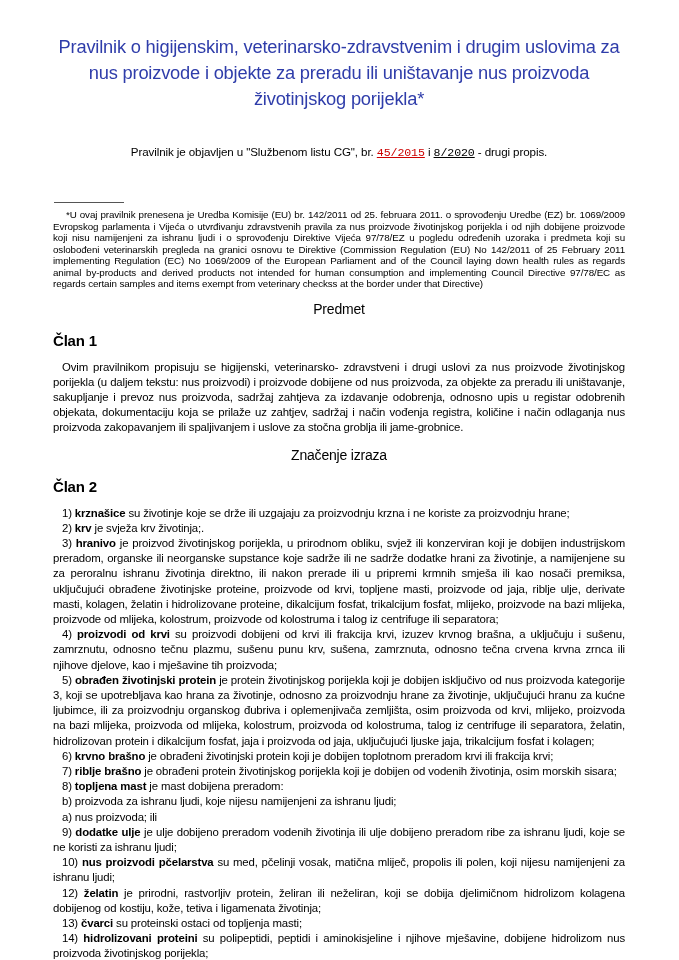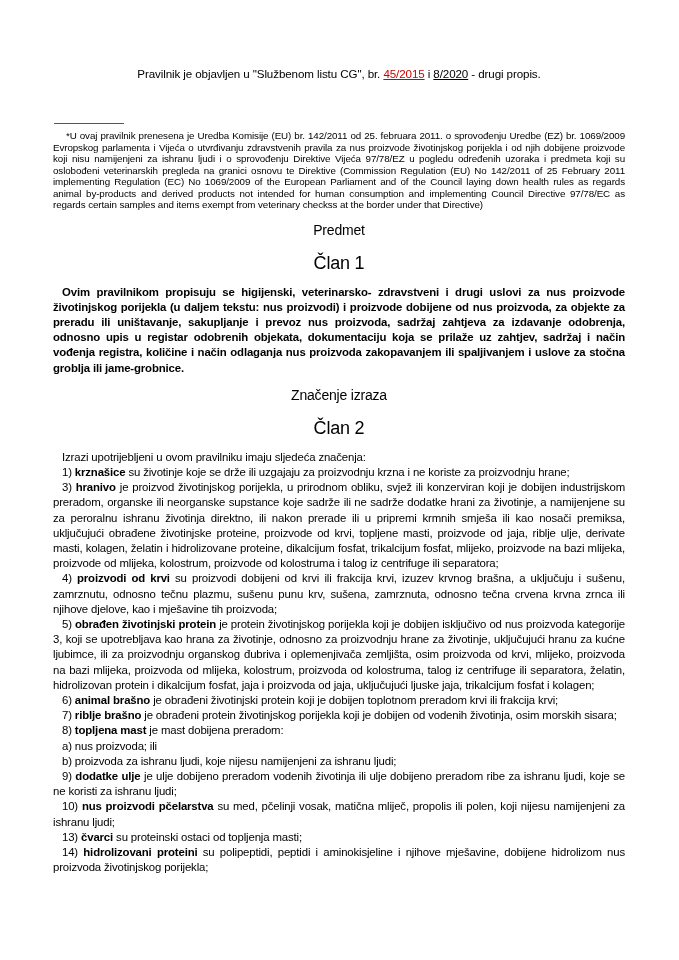--- a/index.html
+++ b/index.html
@@ -22,21 +22,21 @@
     letter-spacing: -0.2px;
     margin: 0;
   }
 
   .pub-line {
     margin-top: 33px;
     text-align: center;
     font-size: 11.6px;
     letter-spacing: -0.1px;
   }
-  .pub-line a { cursor: pointer; }
+  .pub-line a { cursor: pointer; font-family: Liberation Mono, monospace; }
   .gazette-link-red { color: #cc0000; text-decoration: underline; }
   .gazette-link-dark { color: #000000; text-decoration: underline; }
 
   .footnote-sep {
     width: 70px;
     border-top: 1px solid #555;
     margin: 43px 0 6px 1px;
   }
   .footnote {
     font-size: 9.8px;
@@ -48,88 +48,90 @@
   }
 
   .h-section {
     text-align: center;
     font-weight: normal;
     font-size: 14px;
     letter-spacing: -0.2px;
     margin: 11px 0 0 0;
   }
   .h-article {
-    text-align: center;
-    font-weight: normal;
-    font-size: 18px;
+    text-align: left;
+    font-weight: bold;
+    font-size: 15px;
     letter-spacing: -0.2px;
     margin: 15px 0 0 0;
   }
 
   .body-text {
     font-size: 11.4px;
     line-height: 15.2px;
     text-align: justify;
     letter-spacing: -0.15px;
   }
-  .article-par { margin: 11px 0 0 0; text-indent: 9px; font-weight: bold; }
+  .article-par { margin: 11px 0 0 0; text-indent: 9px; }
 
   .defs-block { margin: 11px 0 0 0; }
   .defs-block p { margin: 0; text-indent: 9px; }
   .def-term { font-weight: bold; }
 </style>
 </head>
 <body>
 
 <div class="page">
 
+  <h1 class="doc-title">Pravilnik o higijenskim, veterinarsko-zdravstvenim i drugim uslovima za nus proizvode i objekte za preradu ili uništavanje nus proizvoda životinjskog porijekla*</h1>
 
   <div class="pub-line">
     <span>Pravilnik je objavljen u "Službenom listu CG", br. </span><a class="gazette-link-red">45/2015</a><span> i </span><a class="gazette-link-dark">8/2020</a><span> - drugi propis.</span>
   </div>
 
   <div class="footnote-sep"></div>
 
   <p class="footnote">*U ovaj pravilnik prenesena je Uredba Komisije (EU) br. 142/2011 od 25. februara 2011. o sprovođenju Uredbe (EZ) br. 1069/2009 Evropskog parlamenta i Vijeća o utvrđivanju zdravstvenih pravila za nus proizvode životinjskog porijekla i od njih dobijene proizvode koji nisu namijenjeni za ishranu ljudi i o sprovođenju Direktive Vijeća 97/78/EZ u pogledu određenih uzoraka i predmeta koji su oslobođeni veterinarskih pregleda na granici osnovu te Direktive (Commission Regulation (EU) No 142/2011 of 25 February 2011 implementing Regulation (EC) No 1069/2009 of the European Parliament and of the Council laying down health rules as regards animal by-products and derived products not intended for human consumption and implementing Council Directive 97/78/EC as regards certain samples and items exempt from veterinary checkss at the border under that Directive)</p>
 
   <h2 class="h-section">Predmet</h2>
   <h3 class="h-article">Član 1</h3>
 
   <p class="body-text article-par">Ovim pravilnikom propisuju se higijenski, veterinarsko- zdravstveni i drugi uslovi za nus proizvode životinjskog porijekla (u daljem tekstu: nus proizvodi) i proizvode dobijene od nus proizvoda, za objekte za preradu ili uništavanje, sakupljanje i prevoz nus proizvoda, sadržaj zahtjeva za izdavanje odobrenja, odnosno upis u registar odobrenih objekata, dokumentaciju koja se prilaže uz zahtjev, sadržaj i način vođenja registra, količine i način odlaganja nus proizvoda zakopavanjem ili spaljivanjem i uslove za stočna groblja ili jame-grobnice.</p>
 
   <h2 class="h-section">Značenje izraza</h2>
   <h3 class="h-article">Član 2</h3>
 
   <div class="body-text defs-block">
-    <p>Izrazi upotrijebljeni u ovom pravilniku imaju sljedeća značenja:</p>
     <div>
   <p><span>1) </span><span class="def-term">krznašice</span><span> su životinje koje se drže ili uzgajaju za proizvodnju krzna i ne koriste za proizvodnju hrane;</span></p>
 
+  <p><span>2) </span><span class="def-term">krv</span><span> je svježa krv životinja;.</span></p>
 
   <p><span>3) </span><span class="def-term">hranivo</span><span> je proizvod životinjskog porijekla, u prirodnom obliku, svjež ili konzerviran koji je dobijen industrijskom preradom, organske ili neorganske supstance koje sadrže ili ne sadrže dodatke hrani za životinje, a namijenjene su za peroralnu ishranu životinja direktno, ili nakon prerade ili u pripremi krmnih smješa ili kao nosači premiksa, uključujući obrađene životinjske proteine, proizvode od krvi, topljene masti, proizvode od jaja, riblje ulje, derivate masti, kolagen, želatin i hidrolizovane proteine, dikalcijum fosfat, trikalcijum fosfat, mlijeko, proizvode na bazi mlijeka, proizvode od mlijeka, kolostrum, proizvode od kolostruma i talog iz centrifuge ili separatora;</span></p>
 
   <p><span>4) </span><span class="def-term">proizvodi od krvi</span><span> su proizvodi dobijeni od krvi ili frakcija krvi, izuzev krvnog brašna, a uključuju i sušenu, zamrznutu, odnosno tečnu plazmu, sušenu punu krv, sušena, zamrznuta, odnosno tečna crvena krvna zrnca ili njihove djelove, kao i mješavine tih proizvoda;</span></p>
 
   <p><span>5) </span><span class="def-term">obrađen životinjski protein</span><span> je protein životinjskog porijekla koji je dobijen isključivo od nus proizvoda kategorije 3, koji se upotrebljava kao hrana za životinje, odnosno za proizvodnju hrane za životinje, uključujući hranu za kućne ljubimce, ili za proizvodnju organskog đubriva i oplemenjivača zemljišta, osim proizvoda od krvi, mlijeko, proizvoda na bazi mlijeka, proizvoda od mlijeka, kolostrum, proizvoda od kolostruma, talog iz centrifuge ili separatora, želatin, hidrolizovan protein i dikalcijum fosfat, jaja i proizvoda od jaja, uključujući ljuske jaja, trikalcijum fosfat i kolagen;</span></p>
 
-  <p><span>6) </span><span class="def-term">animal brašno</span><span> je obrađeni životinjski protein koji je dobijen toplotnom preradom krvi ili frakcija krvi;</span></p>
+  <p><span>6) </span><span class="def-term">krvno brašno</span><span> je obrađeni životinjski protein koji je dobijen toplotnom preradom krvi ili frakcija krvi;</span></p>
 
   <p><span>7) </span><span class="def-term">riblje brašno</span><span> je obrađeni protein životinjskog porijekla koji je dobijen od vodenih životinja, osim morskih sisara;</span></p>
 
   <p><span>8) </span><span class="def-term">topljena mast</span><span> je mast dobijena preradom:</span></p>
 
+  <p><span>b) </span><span>proizvoda za ishranu ljudi, koje nijesu namijenjeni za ishranu ljudi;</span></p>
+
   <p><span>a) </span><span>nus proizvoda; ili</span></p>
-
-  <p><span>b) </span><span>proizvoda za ishranu ljudi, koje nijesu namijenjeni za ishranu ljudi;</span></p>
 
   <p><span>9) </span><span class="def-term">dodatke ulje</span><span> je ulje dobijeno preradom vodenih životinja ili ulje dobijeno preradom ribe za ishranu ljudi, koje se ne koristi za ishranu ljudi;</span></p>
 
   <p><span>10) </span><span class="def-term">nus proizvodi pčelarstva</span><span> su med, pčelinji vosak, matična mliječ, propolis ili polen, koji nijesu namijenjeni za ishranu ljudi;</span></p>
 
 
+  <p><span>12) </span><span class="def-term">želatin</span><span> je prirodni, rastvorljiv protein, želiran ili neželiran, koji se dobija djelimičnom hidrolizom kolagena dobijenog od kostiju, kože, tetiva i ligamenata životinja;</span></p>
 
   <p><span>13) </span><span class="def-term">čvarci</span><span> su proteinski ostaci od topljenja masti;</span></p>
 
   <p><span>14) </span><span class="def-term">hidrolizovani proteini</span><span> su polipeptidi, peptidi i aminokisjeline i njihove mješavine, dobijene hidrolizom nus proizvoda životinjskog porijekla;</span></p>
 
 </div>
   </div>
 
 </div>
 

